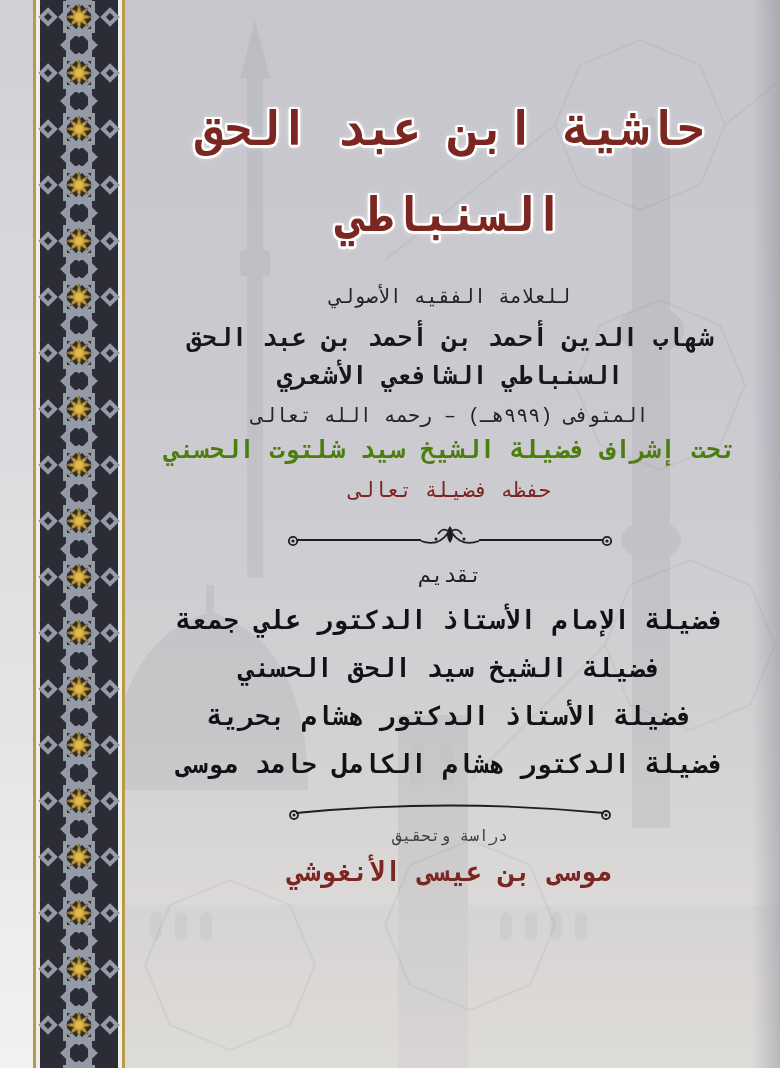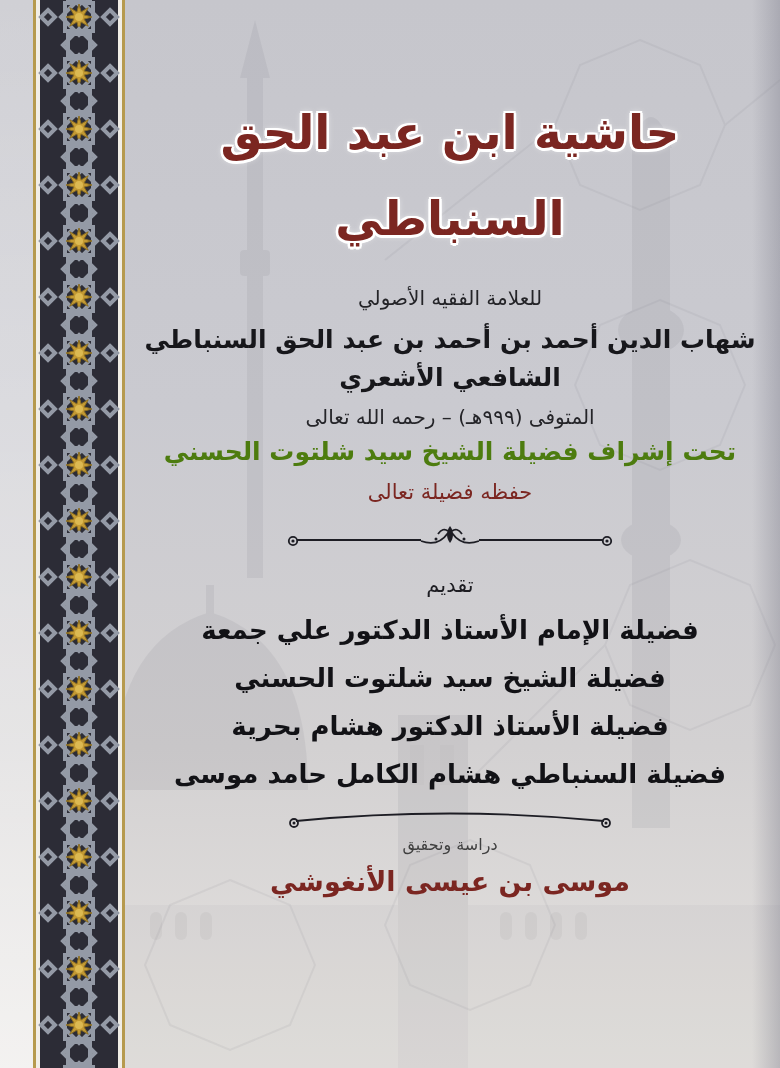--- a/index.html
+++ b/index.html
@@ -1,21 +1,21 @@
 <!DOCTYPE html>
 <html lang="ar"><head>
 <meta charset="utf-8">
 <style>
   html,body{margin:0;padding:0;}
   body{
     width:780px;height:1068px;overflow:hidden;position:relative;
     font-family:"DejaVu Sans",sans-serif;
     background:linear-gradient(180deg,#c6c6cc 0%,#cacad0 38%,#d3d1d2 70%,#e5e2df 100%);
   }
-  .page{position:absolute;inset:0;}
+  .page{position:absolute;inset:0;font-family:Liberation Mono, monospace;}
   .decor{position:absolute;left:0;top:0;pointer-events:none;}
   .right-band{
     position:absolute;top:0;bottom:0;right:0;width:28px;
     background:linear-gradient(to right,rgba(124,124,138,0),rgba(124,124,138,.38));
   }
   .left-margin-band{
     position:absolute;top:0;bottom:0;left:0;width:33px;
     background:linear-gradient(180deg,rgba(255,255,255,.18),rgba(255,255,255,.55));
   }
   .side-border{position:absolute;left:33px;top:0;height:1068px;width:92px;}
@@ -31,21 +31,21 @@
       0 -2.5px 0 #fff, 0 2.5px 0 #fff, -2.5px 0 0 #fff, 2.5px 0 0 #fff,
       0 0 7px rgba(255,255,255,.9);
   }
   .author-intro{font-size:20px;line-height:30px;margin-top:21px;color:#242428;}
   .author-name{font-size:25px;font-weight:bold;line-height:38px;margin-top:8px;color:#17171b;}
   .author-death{font-size:20px;line-height:32px;margin-top:4px;color:#242428;}
   .supervision{font-size:25px;font-weight:bold;line-height:38px;color:#4d7c0f;}
   .blessing{font-size:21px;line-height:32px;margin-top:5px;color:#7b2621;}
   .divider{display:block;margin:0 auto;}
   .divider-1{margin-top:12px;}
-  .presentation-heading{font-size:21px;line-height:30px;margin-top:10px;color:#1d1d22;}
+  .presentation-heading{font-size:21px;line-height:30px;margin-top:2px;color:#1d1d22;}
   .presenter{font-size:26px;font-weight:bold;line-height:48px;color:#121216;}
   .presenters{margin-top:6px;}
   .divider-2{margin-top:4px;}
   .study-heading{font-size:16px;line-height:30px;color:#404040;}
   .editor-name{font-size:27px;font-weight:bold;line-height:44px;color:#7b2621;}
 </style>
 </head>
 <body>
 
 <div class="page">
@@ -168,23 +168,23 @@
       <circle cx="327" cy="21" r="1.6" fill="#1d1d24"></circle>
       <path d="M170,6 C166,11 166,18 170,23 C174,18 174,11 170,6 Z" fill="#1d1d24"></path>
       <circle cx="156" cy="19" r="1.5" fill="#1d1d24"></circle>
       <circle cx="184" cy="19" r="1.5" fill="#1d1d24"></circle>
     </svg>
 
     <div class="presentation-heading">تقديم</div>
 
     <div class="presenters">
       <div class="presenter">فضيلة الإمام الأستاذ الدكتور علي جمعة</div>
-      <div class="presenter">فضيلة الشيخ سيد شلتوت الحسني</div>
+      <div class="presenter">فضيلة الشيخ سيد الحق الحسني</div>
       <div class="presenter">فضيلة الأستاذ الدكتور هشام بحرية</div>
-      <div class="presenter">فضيلة السنباطي هشام الكامل حامد موسى</div>
+      <div class="presenter">فضيلة الدكتور هشام الكامل حامد موسى</div>
     </div>
 
     <svg class="divider divider-2" width="340" height="28" viewBox="0 0 340 28" aria-hidden="true">
       <g stroke="#1d1d24" stroke-width="1.8" fill="none">
         <path d="M16,19 Q170,4 324,19"></path>
         <circle cx="14" cy="21" r="4"></circle>
         <circle cx="326" cy="21" r="4"></circle>
       </g>
       <circle cx="14" cy="21" r="1.5" fill="#1d1d24"></circle>
       <circle cx="326" cy="21" r="1.5" fill="#1d1d24"></circle>

